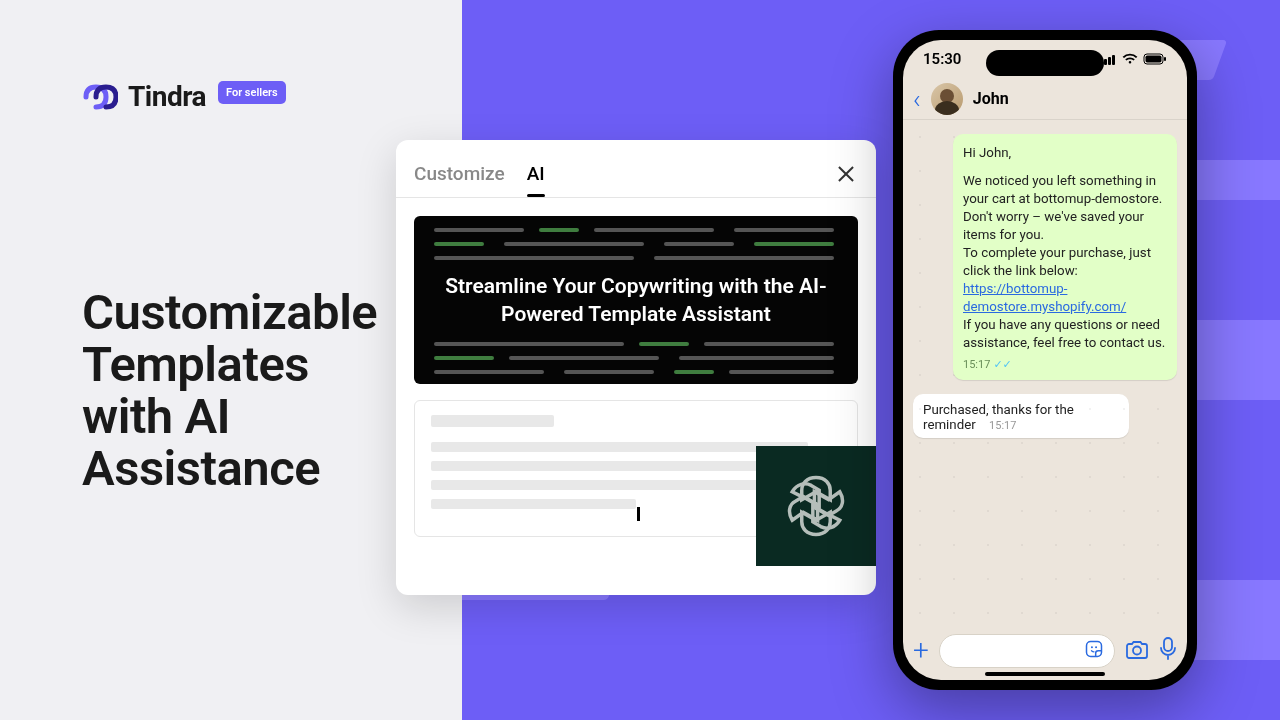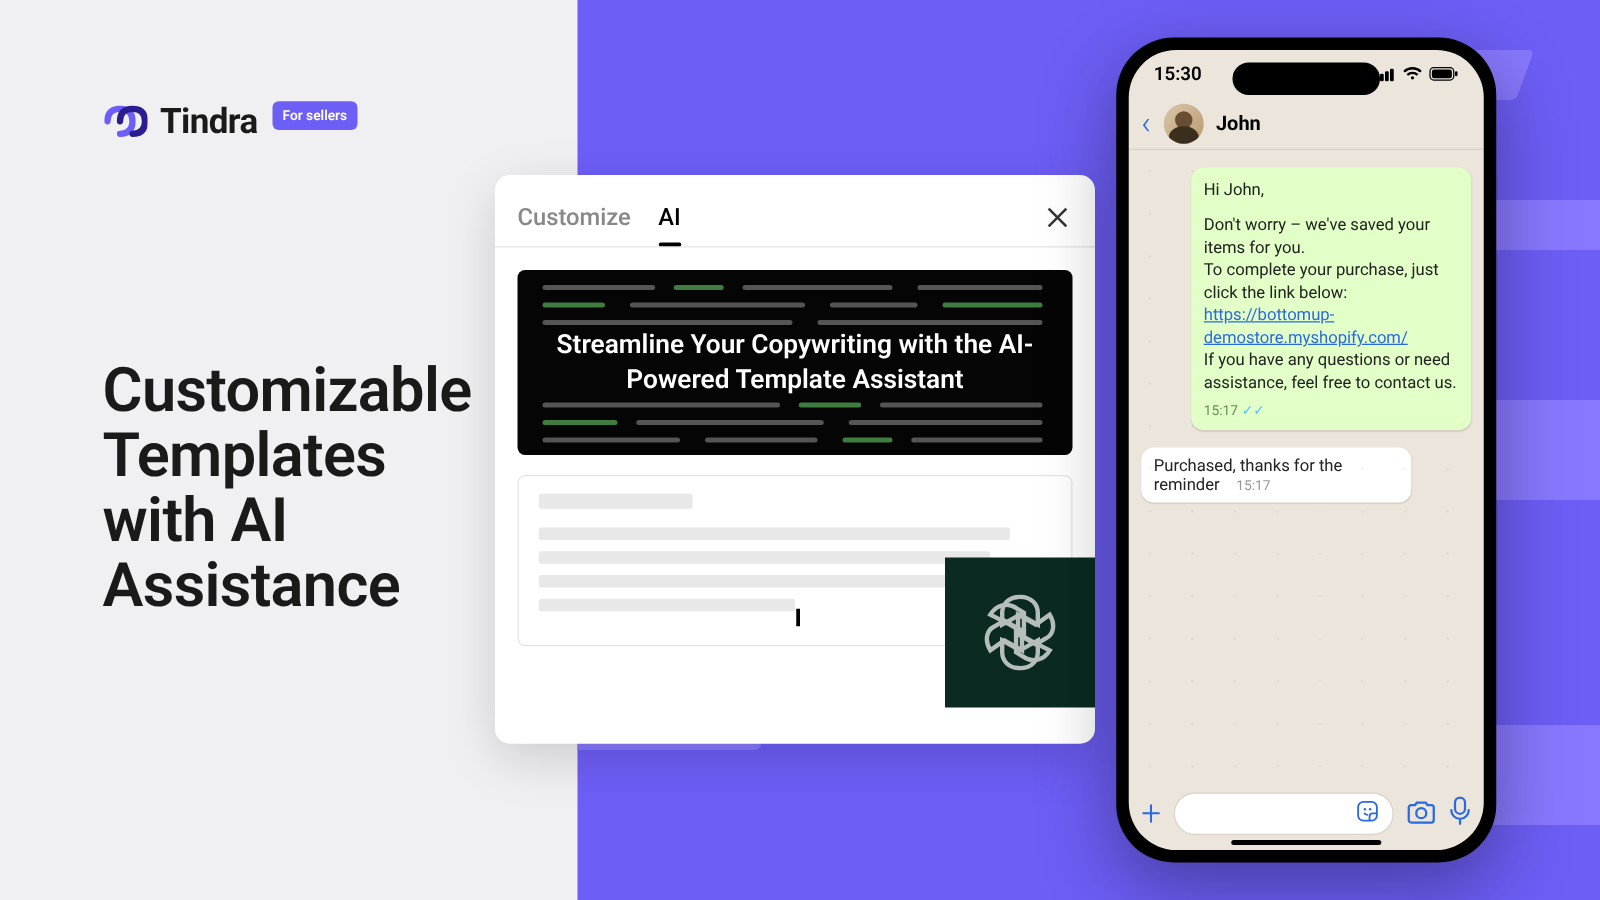--- a/index.html
+++ b/index.html
@@ -38,21 +38,21 @@
   .tabs{display:flex;gap:22px;font-size:19px;color:#888;font-weight:500;}
   .tab{position:relative;padding-bottom:12px;cursor:default;}
   .tab.active{color:#000;text-align:right;}
   .tab.active::after{content:"";position:absolute;left:0;right:0;bottom:0;height:3px;background:#000;border-radius:2px;}
   .close-x{margin-left:auto;width:24px;height:24px;position:relative;cursor:default;}
   .close-x::before,.close-x::after{content:"";position:absolute;left:11px;top:2px;width:2px;height:20px;background:#333;}
   .close-x::before{transform:rotate(45deg);} .close-x::after{transform:rotate(-45deg);}
   .divider{height:1px;background:#E5E5E5;margin:0 0 18px;}
 
   
-  .banner{margin:0 18px 16px;height:148px;border-radius:6px;background:#050505;position:relative;display:flex;align-items:center;justify-content:center;padding:10px 22px;overflow:hidden;}
+  .banner{margin:0 18px 16px;height:168px;border-radius:6px;background:#050505;position:relative;display:flex;align-items:center;justify-content:center;padding:10px 22px;overflow:hidden;}
   .banner-lines{position:absolute;inset:0;}
   .bl{position:absolute;height:4px;border-radius:2px;}
   .bl-g{background:#3F7D3F;} .bl-w{background:#555;}
   .banner-text{position:relative;color:#fff;font-size:21px;line-height:28px;font-weight:600;text-align:center;z-index:2;}
 
   
   .skeleton{margin:0 18px;border:1px solid #E5E5E5;border-radius:6px;padding:14px 16px;}
   .sk{height:10px;background:#E8E8E8;border-radius:2px;margin-bottom:9px;}
   .sk1{width:30%;height:12px;}
   .sk2{width:92%;}.sk3{width:88%;}.sk4{width:90%;}
@@ -219,20 +219,21 @@
     <div class="chat-head">
       <span class="back-chev">‹</span>
       <span class="avatar"></span>
       <span class="chat-name">John</span>
     </div>
 
     <div class="chat-body">
       <div class="bubble-out">
         <div>Hi John,</div>
         <div style="height:10px"></div>
+        <div>We noticed you left something in your cart at bottomup-demostore.</div>
         <div>Don't worry – we've saved your items for you.</div>
         <div>
           <span>To complete your purchase, just click the link below: </span><a class="msg-link">https://bottomup-demostore.myshopify.com/</a>
         </div>
         <div>If you have any questions or need assistance, feel free to contact us.</div>
         <div class="meta">
           <span>15:17</span><span class="tick">✓✓</span>
         </div>
       </div>
 

